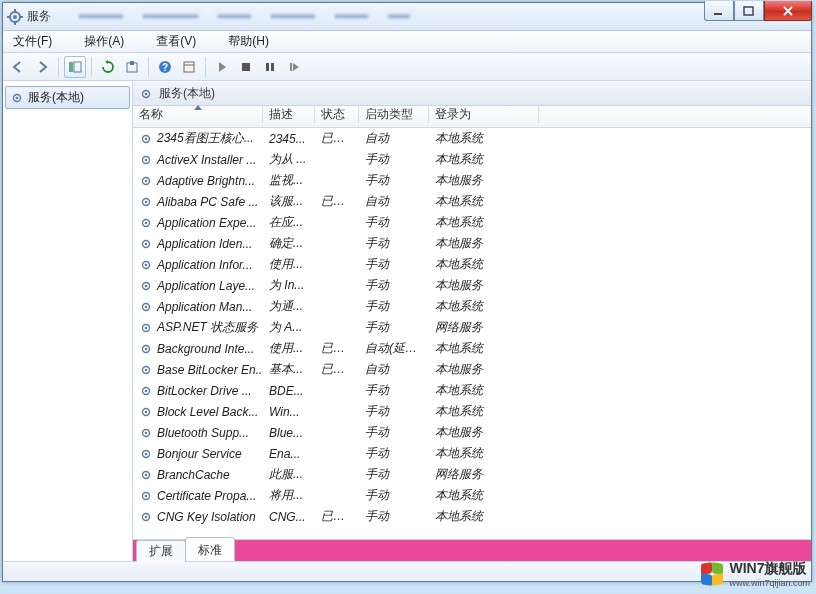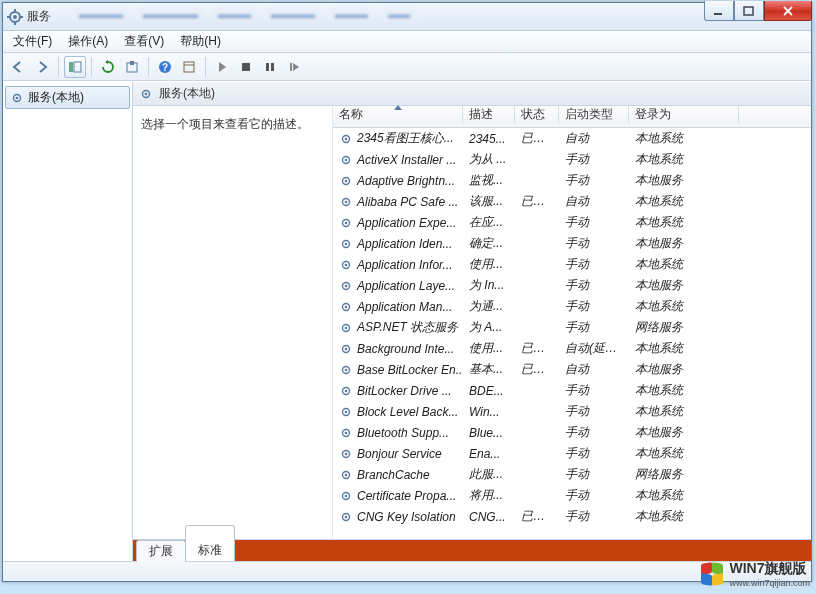--- a/index.html
+++ b/index.html
@@ -74,21 +74,21 @@
   }
   .blur-tabs span { background:#e8eef7; padding:1px 6px; border-radius:2px; }
   
   .menubar {
     height: 22px;
     background: linear-gradient(#fdfeff,#eef3f9);
     border-bottom: 1px solid #c7d4e2;
     display: flex;
     align-items: center;
     padding: 0 4px;
-    gap: 4px;
+    gap: 20px;
   }
   .menu-item { padding: 2px 6px; color: #222; }
   
   .toolbar {
     height: 28px;
     background: linear-gradient(#f8fbfe,#e9f0f8);
     border-bottom: 1px solid #c7d4e2;
     display: flex;
     align-items: center;
     padding: 0 4px;
@@ -207,35 +207,35 @@
   }
   .cell.c-name { display:flex; align-items:center; gap:4px; }
   .gear-svg { width:14px; height:14px; flex-shrink:0; }
   
   .tabs-strip {
     height: 22px;
     border-top: 1px solid #c7d4e2;
     display: flex;
     align-items: flex-end;
     padding-left: 3px;
-    background: #c2410c;
+    background: #ec4899;
   }
   .tab {
     padding: 2px 12px;
     border: 1px solid #b8c4d2;
     border-bottom: none;
     margin-right: -1px;
     background: #f7f9fc;
     color: #333;
     position: relative;
     top: 1px;
     border-radius: 3px 3px 0 0;
     font-size: 12px;
   }
-  .tab.active { background: #fff; top: 0; padding-top:16px; }
+  .tab.active { background: #fff; top: 0; padding-top:4px; }
   
   .statusbar {
     height: 20px;
     background: linear-gradient(#f5f8fc,#e7eef6);
     border-top: 1px solid #c7d4e2;
   }
   
   .watermark {
     position: absolute;
     right: 6px; bottom: 6px;
@@ -397,23 +397,20 @@
     <div class="right-pane">
       <div class="right-header">
         <svg class="gear-svg" viewBox="0 0 16 16">
             <circle cx="8" cy="8" r="4" fill="none" stroke="#5a7ca0" stroke-width="1.6"></circle>
             <circle cx="8" cy="8" r="1.5" fill="#5a7ca0"></circle>
           </svg>
         <span>服务(本地)</span>
       </div>
 
       <div class="right-body">
-        <div class="desc-pane">
-          <span>选择一个项目来查看它的描述。</span>
-        </div>
 
         <div class="list-pane">
           <div class="list-headers">
             <div class="col-h c-name">
               <span>名称</span>
               <span class="sort-arrow"></span>
             </div>
             <div class="col-h c-desc">描述</div>
             <div class="col-h c-status">状态</div>
             <div class="col-h c-startup">启动类型</div>

